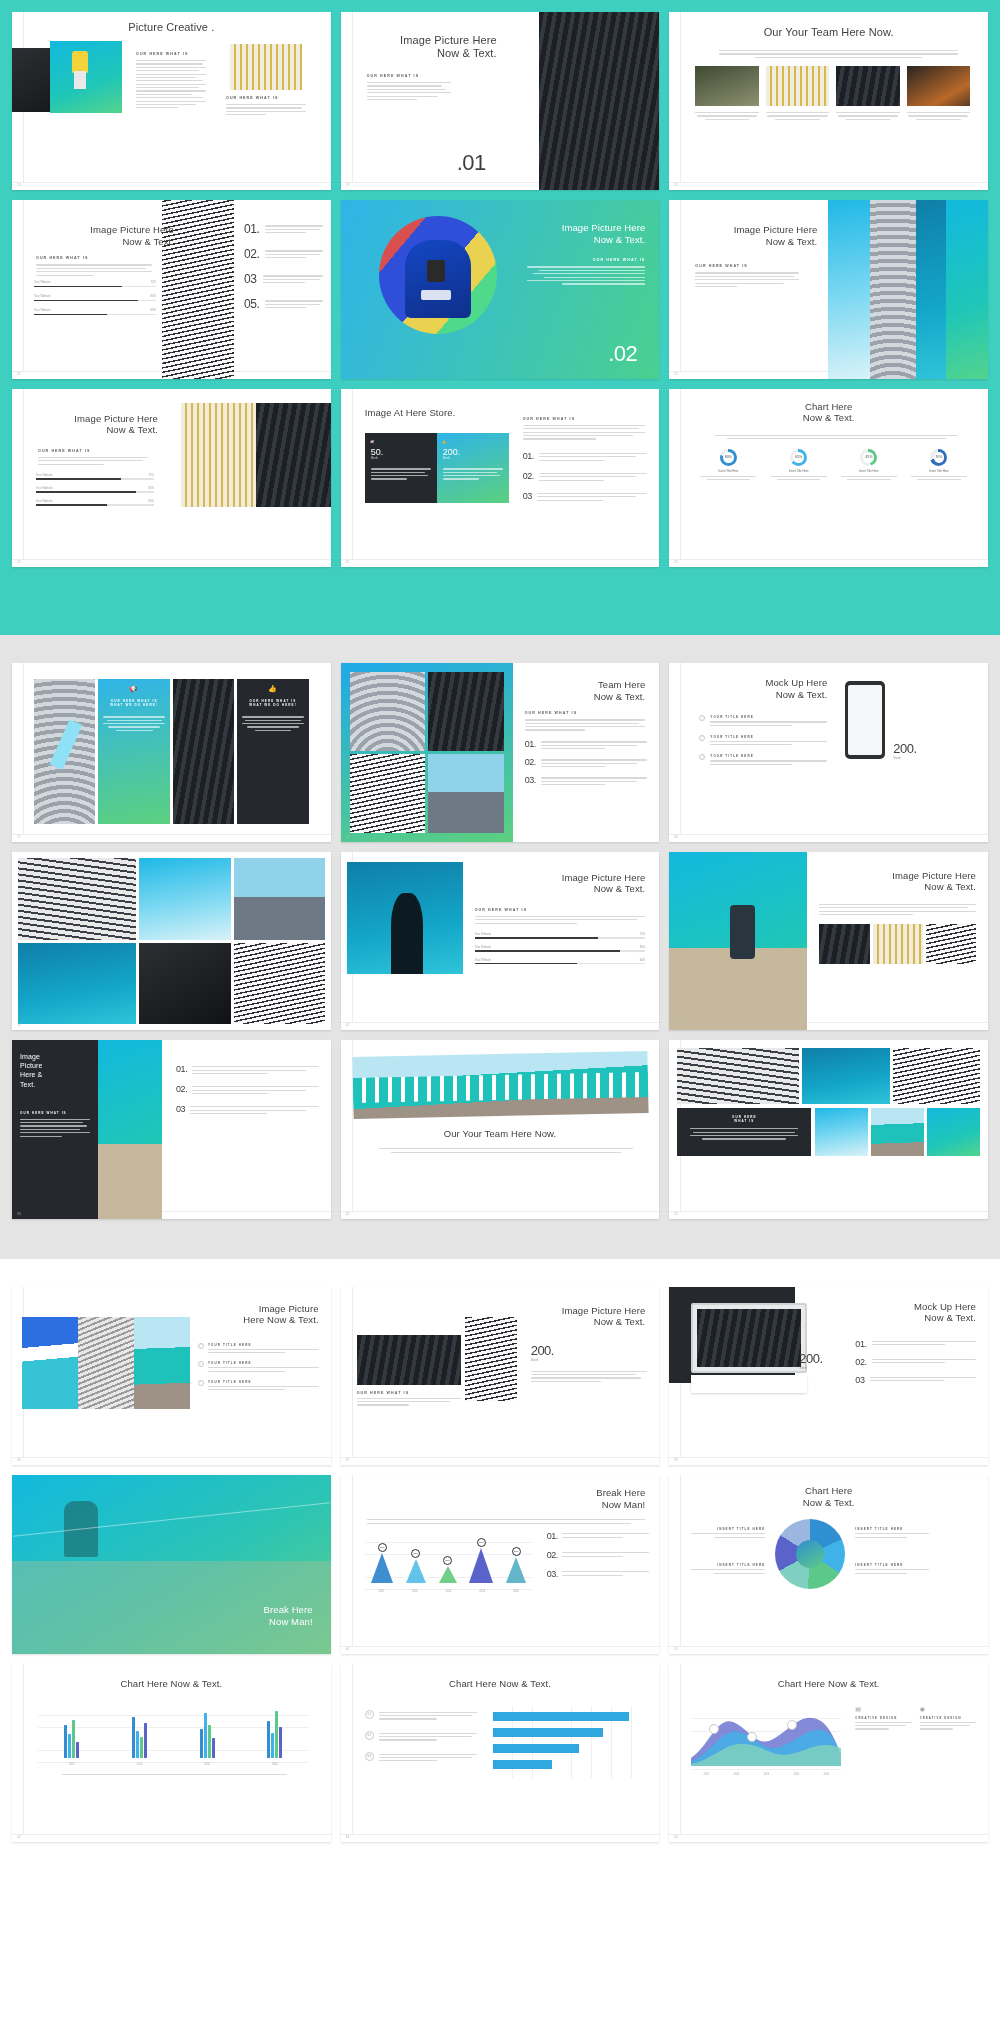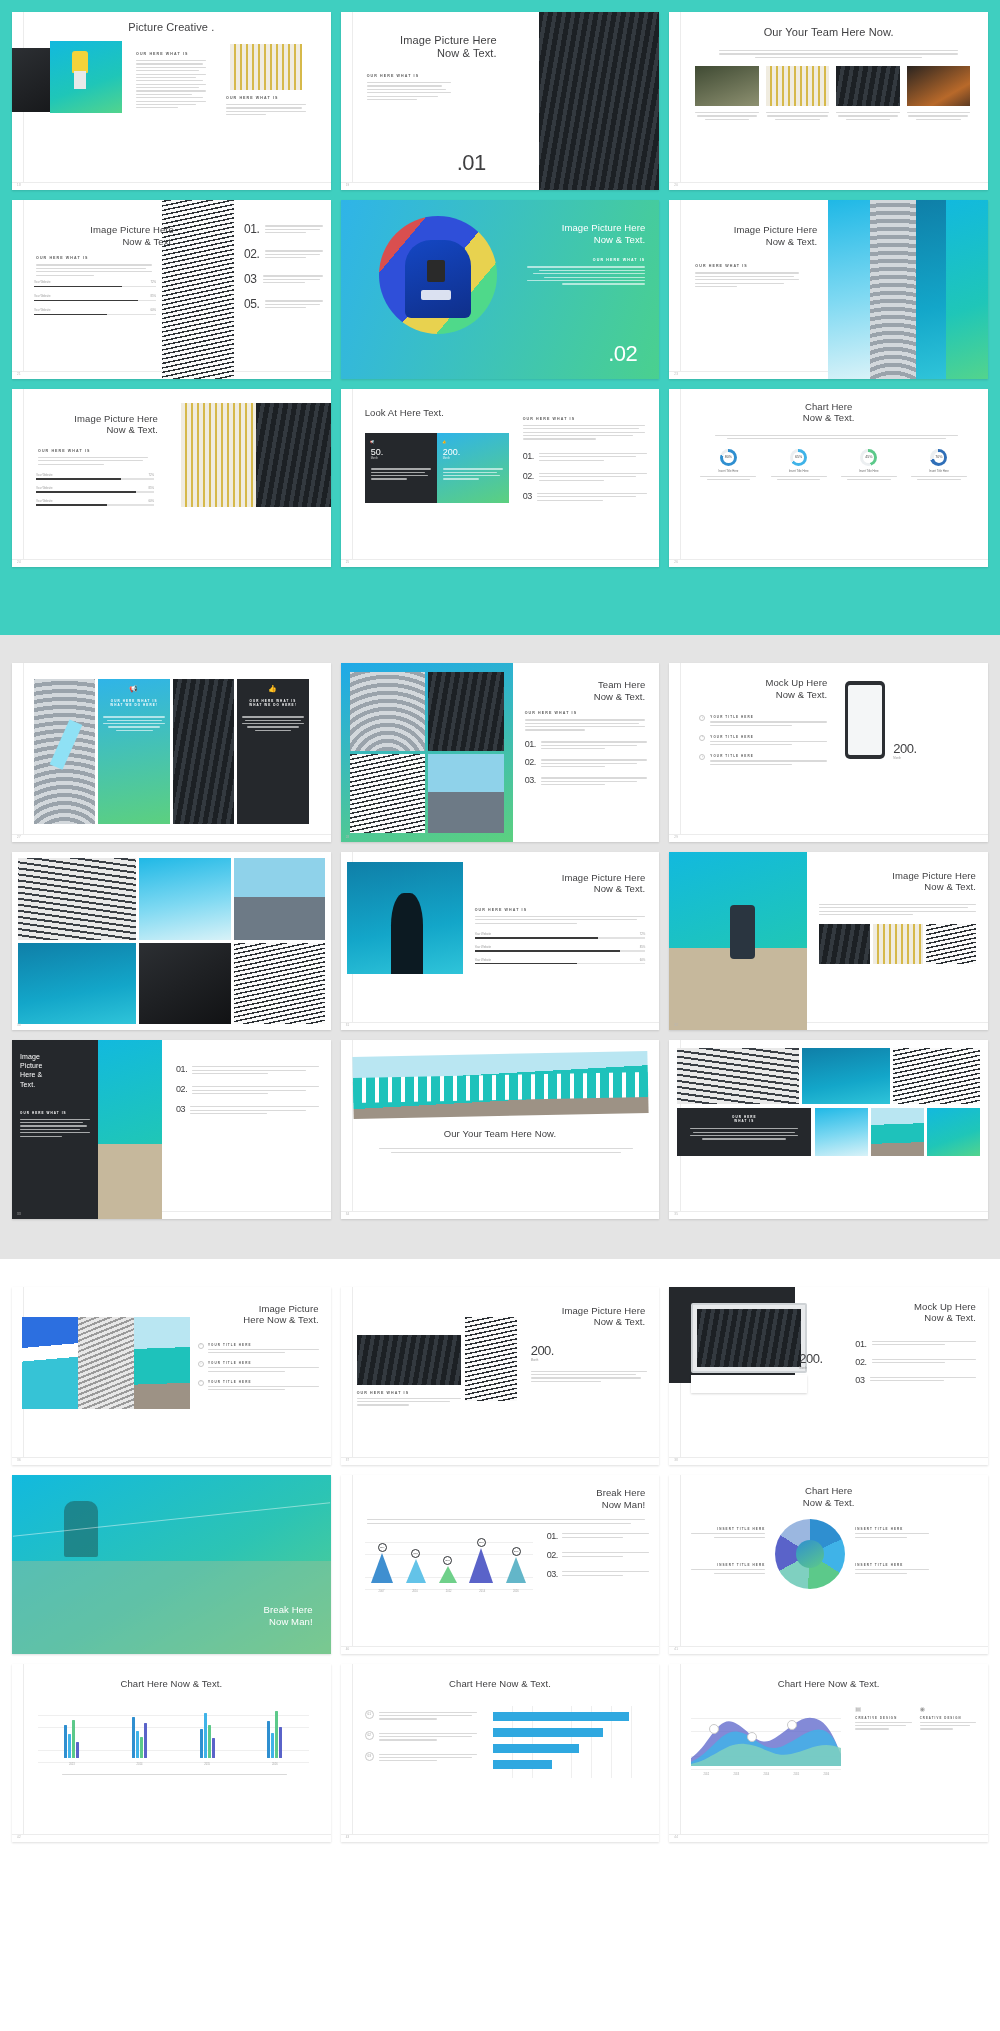--- a/index.html
+++ b/index.html
@@ -435,21 +435,21 @@
               </div>
           </div>
         </div>
         <span class="pagenum">24</span>
       </div>
 
       <div class="slide">
         <div class="leftrule"></div>
         <div class="botrule"></div>
         <div style="position:absolute;left:24px;top:18px;">
-          <span class="h1 sm">Look At Here Text.</span>
+          <span class="h1 sm">Image At Here Store.</span>
         </div>
         <div style="position:absolute;left:24px;top:44px;width:144px;height:70px;display:flex;">
           <div style="flex:1;background:#25282c;padding:6px;color:#fff;">
             <div style="font-size:3.4px;" class="ico">📢</div>
             <div style="font-size:9px;margin-top:3px;">50.</div>
             <div style="font-size:2.6px;opacity:.7;">Month</div>
             <div class="lines tight white" style="margin-top:8px;">
                 <i class="ln-100"></i>
                 <i class="ln-90"></i>
                 <i class="ln-95"></i>

